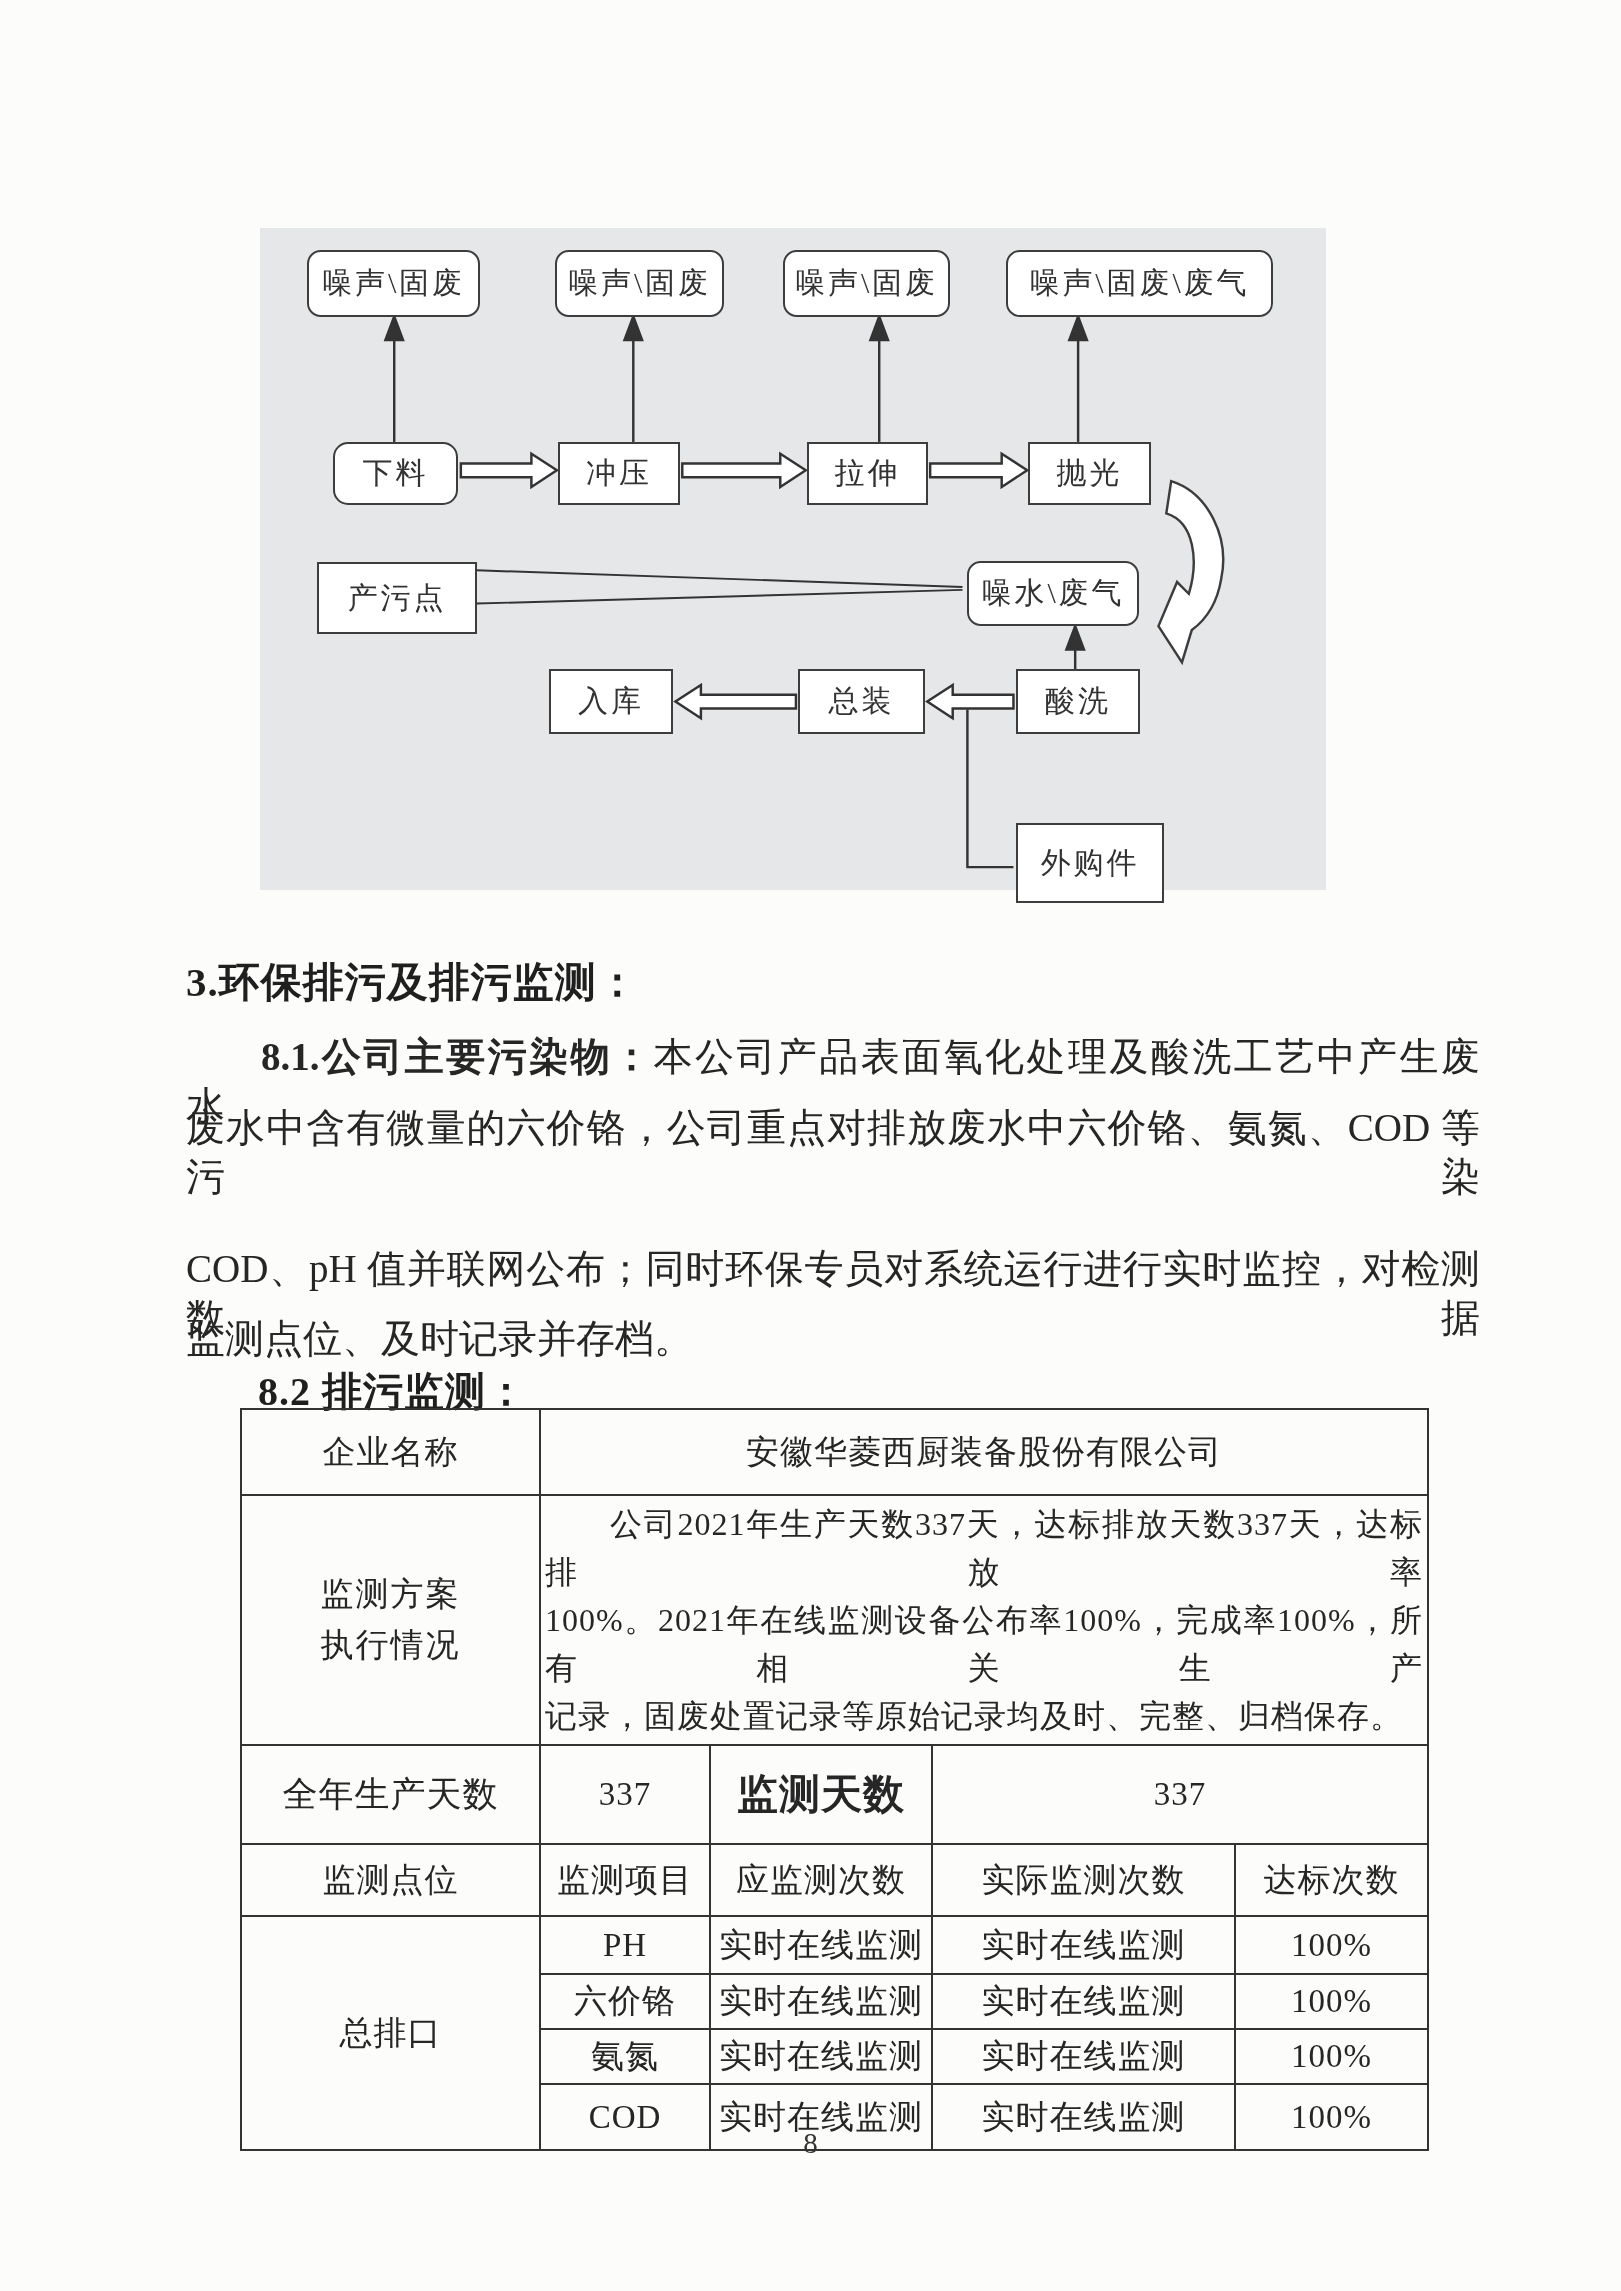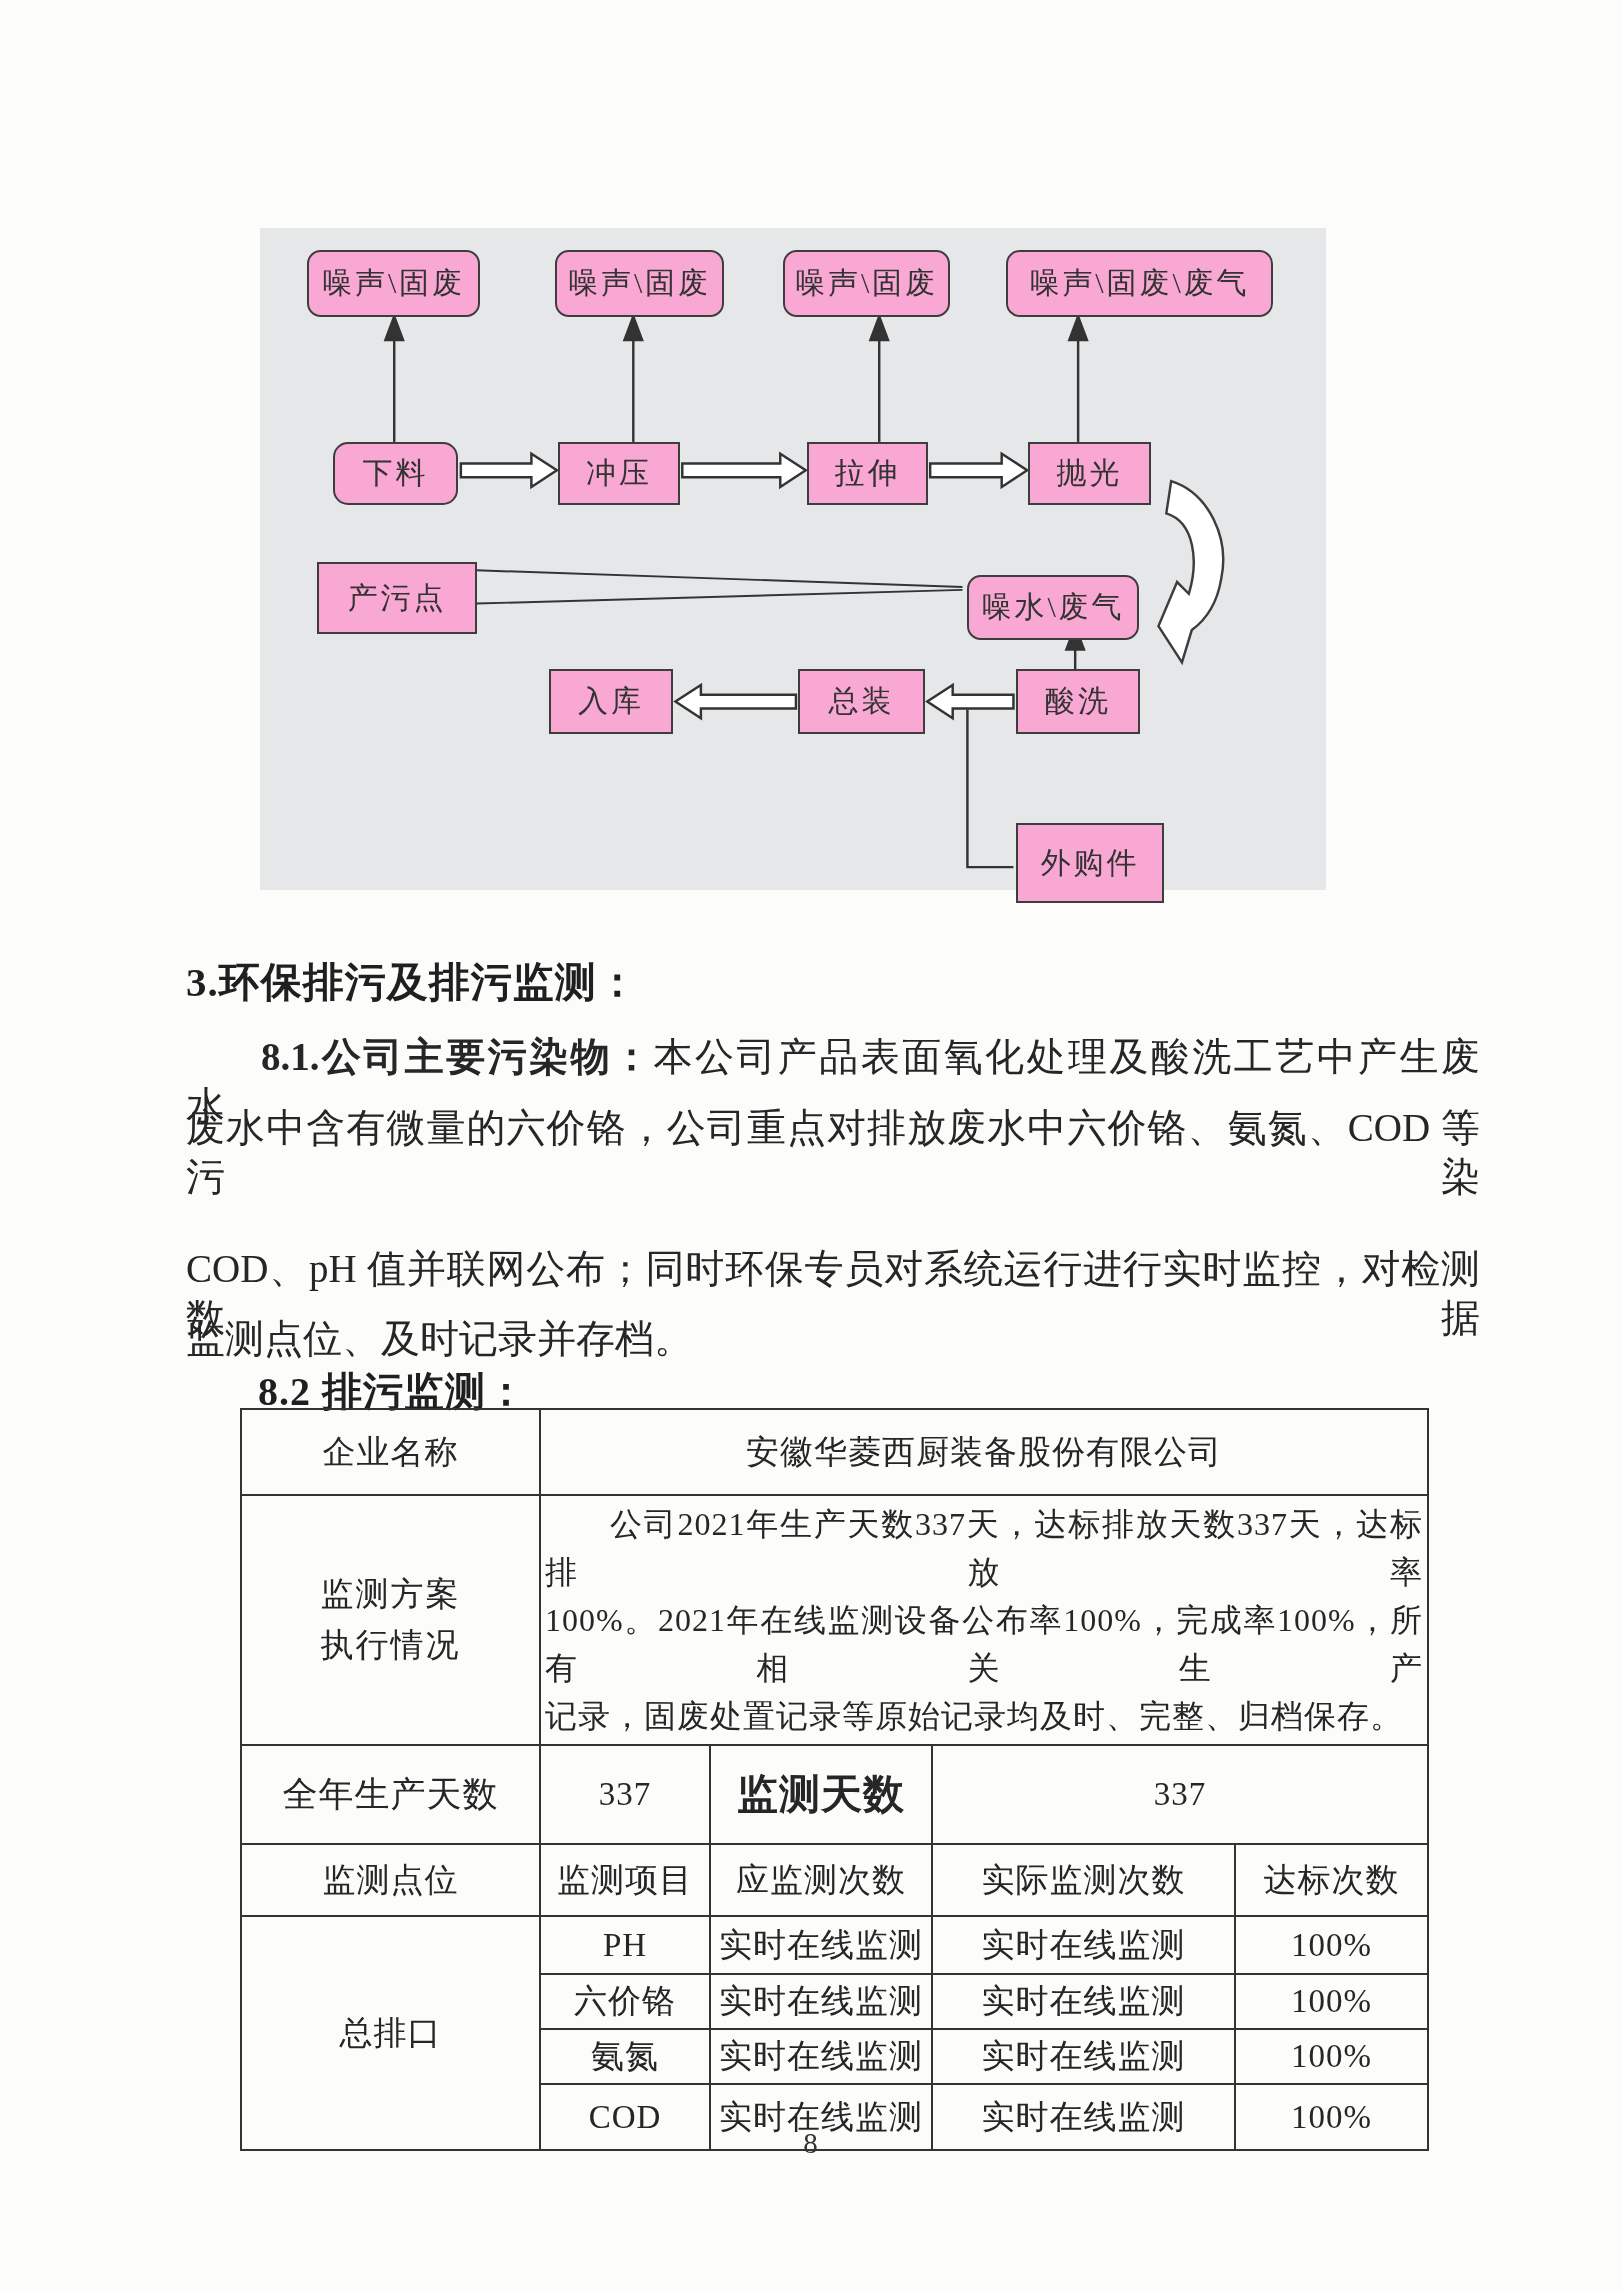--- a/index.html
+++ b/index.html
@@ -13,21 +13,21 @@
     overflow:hidden;
   }
   
   .flow{
     position:absolute;left:260px;top:228px;width:1066px;height:662px;
     background:#e6e7e9;
   }
   .flow svg{position:absolute;left:0;top:0;width:100%;height:100%;}
   .fbox{
     position:absolute;
-    background:#f9a8d4;
+    background:#ffffff;
     border:2.9px solid #3d3d3d;
     display:flex;align-items:center;justify-content:center;
     font-size:30px;letter-spacing:2.9px;color:#333;
     box-sizing:border-box;white-space:nowrap;
   }
   .fbox.rounded{border-radius:13.7px;border-width:2.5px;}
   
   .tline{
     position:absolute;left:186px;width:1294px;height:49px;
     font-size:39px;line-height:49px;color:#262626;
@@ -120,21 +120,21 @@
     <div class="fbox rounded" style="left:523px;top:21.6px;width:167px;height:67px;">噪声\固废</div>
     <div class="fbox rounded" style="left:746px;top:21.6px;width:267px;height:67px;">噪声\固废\废气</div>
 
     <div class="fbox" style="left:73px;top:214px;width:125px;height:63px;border-radius:15px;">下料</div>
     <div class="fbox" style="left:298px;top:214px;width:122px;height:63px;">冲压</div>
     <div class="fbox" style="left:547px;top:214px;width:121px;height:63px;">拉伸</div>
     <div class="fbox" style="left:768px;top:214px;width:123px;height:63px;">抛光</div>
 
     <div class="fbox" style="left:57px;top:334px;width:160px;height:72px;border-width:2.5px;">产污点</div>
 
-    <div class="fbox rounded" style="left:707px;top:347px;width:172px;height:65px;">噪水\废气</div>
+    <div class="fbox rounded" style="left:707px;top:333px;width:172px;height:65px;">噪水\废气</div>
 
     <div class="fbox" style="left:289px;top:441px;width:124px;height:65px;">入库</div>
     <div class="fbox" style="left:538px;top:441px;width:127px;height:65px;">总装</div>
     <div class="fbox" style="left:756px;top:441px;width:124px;height:65px;">酸洗</div>
 
     <div class="fbox" style="left:756px;top:595px;width:148px;height:80px;">外购件</div>
   </div>
 
   <div class="h1">3.环保排污及排污监测：</div>
 

